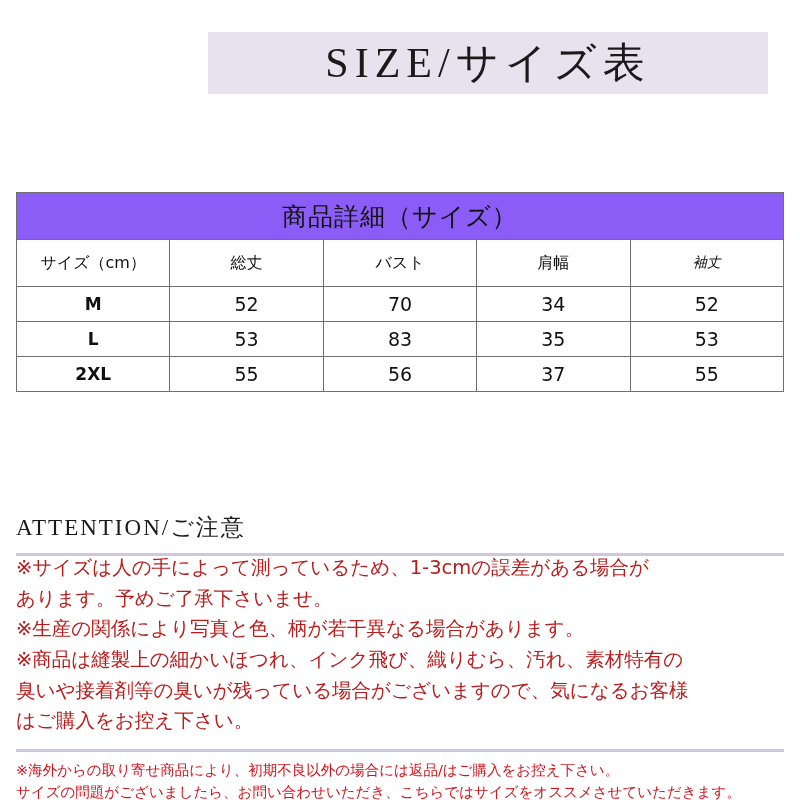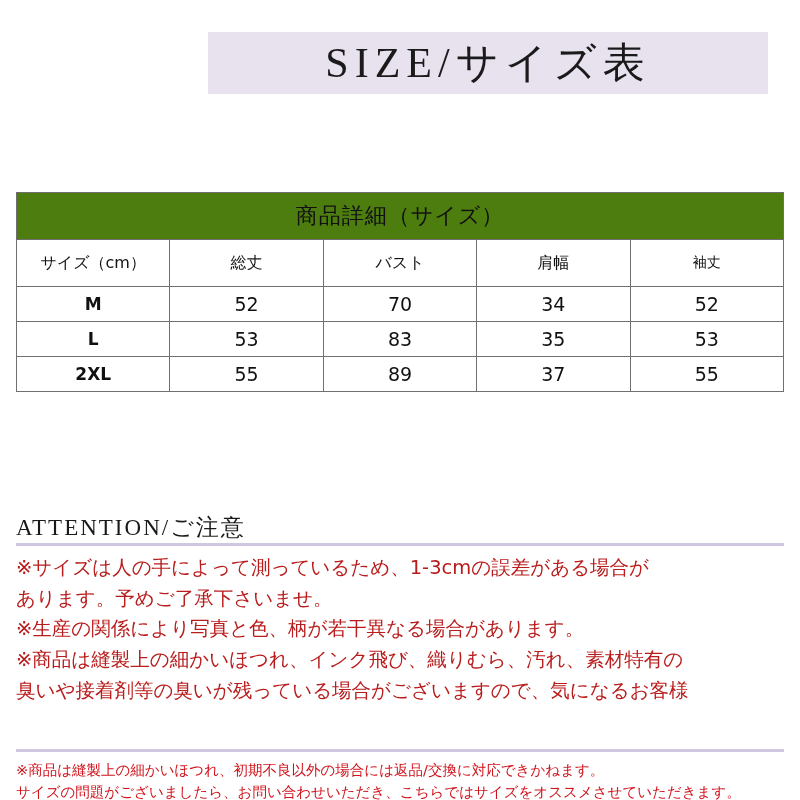--- a/index.html
+++ b/index.html
@@ -53,36 +53,37 @@
     border-collapse: collapse;
     table-layout: fixed;
   }
   table.size-table td, table.size-table th {
     border: 1px solid #6f6f6f;
     text-align: center;
     color: #111;
     font-weight: normal;
   }
   .tbl-header-row td {
-    background: #4d7c0f;
+    background: #8b5cf6;
     height: 44px;
-    font-size: 22px;
+    font-size: 25px;
     font-weight: bold;
     letter-spacing: 1px;
     font-family: "DejaVu Sans", sans-serif;
   }
   .tbl-col-row td {
     height: 44px;
     font-size: 16px;
     font-weight: bold;
     font-family: "DejaVu Sans", sans-serif;
   }
   .tbl-col-row td.col-sleeve {
     font-size: 14px;
     font-weight: normal;
+    font-style: italic;
   }
   .tbl-data-row td {
     height: 32px;
     font-size: 19px;
     font-family: "DejaVu Sans", sans-serif;
   }
   .tbl-data-row td.size-label {
     font-weight: bold;
     font-size: 17px;
   }
@@ -92,21 +93,21 @@
     position: absolute;
     left: 16px;
     top: 498px;
     width: 768px;
   }
   .attention-title {
     font-family: "Liberation Serif", serif;
     font-size: 23px;
     letter-spacing: 2px;
     color: #1a1a1a;
-    padding-bottom: 0;
+    padding-bottom: 10px;
   }
   .attention-rule {
     height: 3px;
     background: #cfc6e0;
     width: 100%;
   }
   .attention-body {
     position: absolute;
     left: 16px;
     top: 540px;
@@ -174,42 +175,43 @@
         <tr class="tbl-data-row">
           <td class="size-label">L</td>
           <td>53</td>
           <td>83</td>
           <td>35</td>
           <td>53</td>
         </tr>
         <tr class="tbl-data-row">
           <td class="size-label">2XL</td>
           <td>55</td>
-          <td>89</td>
+          <td>56</td>
           <td>37</td>
           <td>55</td>
         </tr>
       </tbody>
     </table>
   </div>
 
   <div class="attention-head">
     <div class="attention-title">ATTENTION/ご注意</div>
     <div class="attention-rule"></div>
   </div>
 
   <div class="attention-body">
     <p>※サイズは人の手によって測っているため、1-3cmの誤差がある場合が</p>
     <p>あります。予めご了承下さいませ。</p>
     <p>※生産の関係により写真と色、柄が若干異なる場合があります。</p>
     <p>※商品は縫製上の細かいほつれ、インク飛び、織りむら、汚れ、素材特有の</p>
     <p>臭いや接着剤等の臭いが残っている場合がございますので、気になるお客様</p>
+    <p>はご購入をお控え下さい。</p>
   </div>
 
   <div class="notice-rule"></div>
 
   <div class="notice-body">
-    <p>※商品は縫製上の細かいほつれ、初期不良以外の場合には返品/交換に対応できかねます。</p>
+    <p>※海外からの取り寄せ商品により、初期不良以外の場合には返品/はご購入をお控え下さい。</p>
     <p>サイズの問題がございましたら、お問い合わせいただき、こちらではサイズをオススメさせていただきます。</p>
     <p>※発送先は当店名ではなく、配達代行会社に委託しております。</p>
   </div>
 
 </div>
 
 </body></html>

